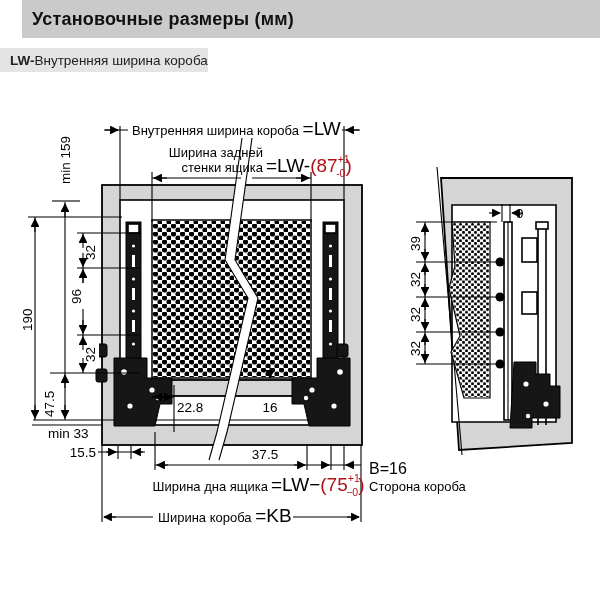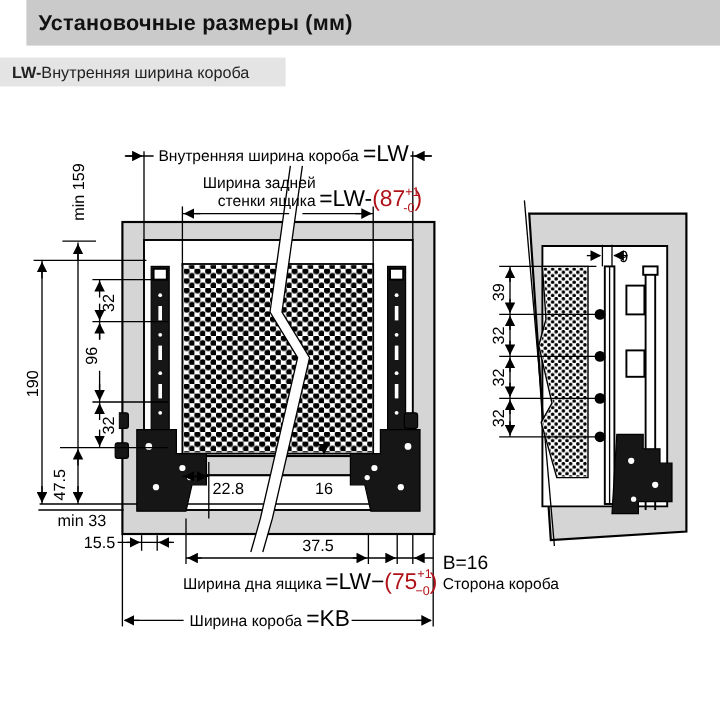--- a/index.html
+++ b/index.html
@@ -1,20 +1,20 @@
 <!DOCTYPE html>
 <html style="--header-gray: #cacaca; --subtitle-gray: #e4e4e4; --panel-gray: #d5d5d5; --accent-red: #b11219; --line-black: #000000;"><head>
 <meta charset="utf-8">
 <style>
   html,body{margin:0;padding:0;background:#fff;}
   body{width:600px;height:600px;position:relative;font-family:"Liberation Sans",sans-serif;overflow:hidden;}
   .titlebar{position:absolute;left:0;top:0;width:600px;height:38px;background:var(--header-gray,#cacaca);
     display:flex;align-items:center;z-index:3;margin-left:22px;}
   .titlebar span{font-size:18px;font-weight:bold;color:#111;padding-left:10px;letter-spacing:.2px;}
-  .subbar{position:absolute;left:0;top:48px;width:238px;height:24px;background:var(--subtitle-gray,#e4e4e4);
+  .subbar{position:absolute;left:0;top:48px;width:208px;height:24px;background:var(--subtitle-gray,#e4e4e4);
     display:flex;align-items:center;z-index:3;font-size:13.5px;color:#222;}
   .subbar b{padding-left:10px;font-weight:bold;}
   svg{position:absolute;left:0;top:0;z-index:2;}
   text{font-family:"Liberation Sans",sans-serif;fill:#000;}
   .t13{font-size:13px;}
   .t135{font-size:13.5px;}
   .t16{font-size:16px;}
   .t19{font-size:19px;}
   .t10{font-size:10.5px;}
   .red{fill:var(--accent-red,#b11219);}

